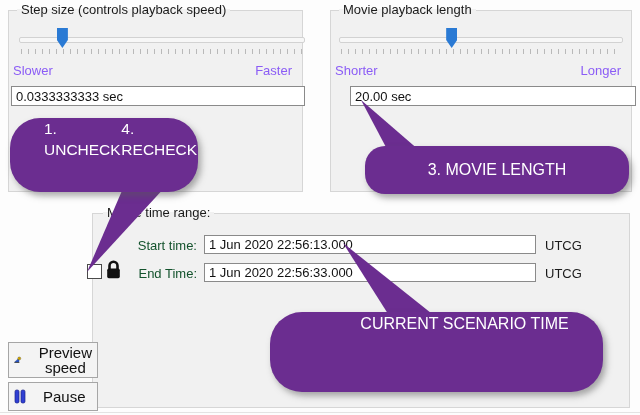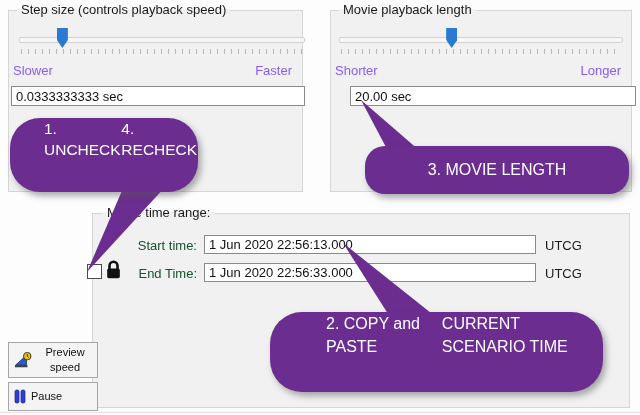--- a/index.html
+++ b/index.html
@@ -22,23 +22,23 @@
   .tbox{position:absolute;height:20px;background:#fff;border:1px solid #8a8a8a;
         font-family:"Liberation Sans",sans-serif;font-size:13px;padding:0 4px;box-sizing:border-box;color:#111;}
 
   .rowlabel{position:absolute;text-align:right;color:#14532d;}
   .units{position:absolute;color:#1a1a1a;}
 
   .checkbox{position:absolute;left:87px;top:264px;width:13px;height:13px;background:#fff;
             border:1px solid #4a4a4a;z-index:3;}
   .lock{position:absolute;left:103px;top:259px;z-index:3;}
 
-  .btn{position:absolute;display:flex;align-items:center;gap:5px;background:#f4f4f4;
+  .btn{position:absolute;display:flex;align-items:center;gap:17px;background:#f4f4f4;
        border:1px solid #a6a6a6;box-sizing:border-box;padding:2px 5px;cursor:pointer;z-index:2;
-       font-family:"Liberation Sans",sans-serif;font-size:11px;color:#111;}
+       font-family:"Liberation Sans",sans-serif;font-size:15px;color:#111;}
   .btn .lbl{text-align:center;line-height:15px;}
 
   .callout{position:absolute;background:#6b2d90;color:#fff;box-sizing:border-box;
            display:flex;flex-direction:row;justify-content:center;z-index:6;
            box-shadow:3px 4px 6px rgba(90,90,90,.5);}
   #callout-1{left:10px;top:118px;width:188px;height:74px;border-radius:30px;
              padding-left:34px;font-size:15.5px;line-height:21px;}
   #callout-3{left:365px;top:146px;width:264px;height:48px;border-radius:20px;
              align-items:center;font-size:16px;}
   #callout-2{left:270px;top:312px;width:333px;height:80px;border-radius:32px;
@@ -124,18 +124,17 @@
   <div class="callout" id="callout-1">
     <span>1. UNCHECK</span>
     <span>4. RECHECK</span>
   </div>
 
   <div class="callout" id="callout-3">
     <span>3. MOVIE LENGTH</span>
   </div>
 
   <div class="callout" id="callout-2">
-    <span>2. COPY and PASTE</span>
     <span>CURRENT SCENARIO TIME</span>
   </div>
 
   <div class="divider"></div>
 </div>
 
 </body></html>

